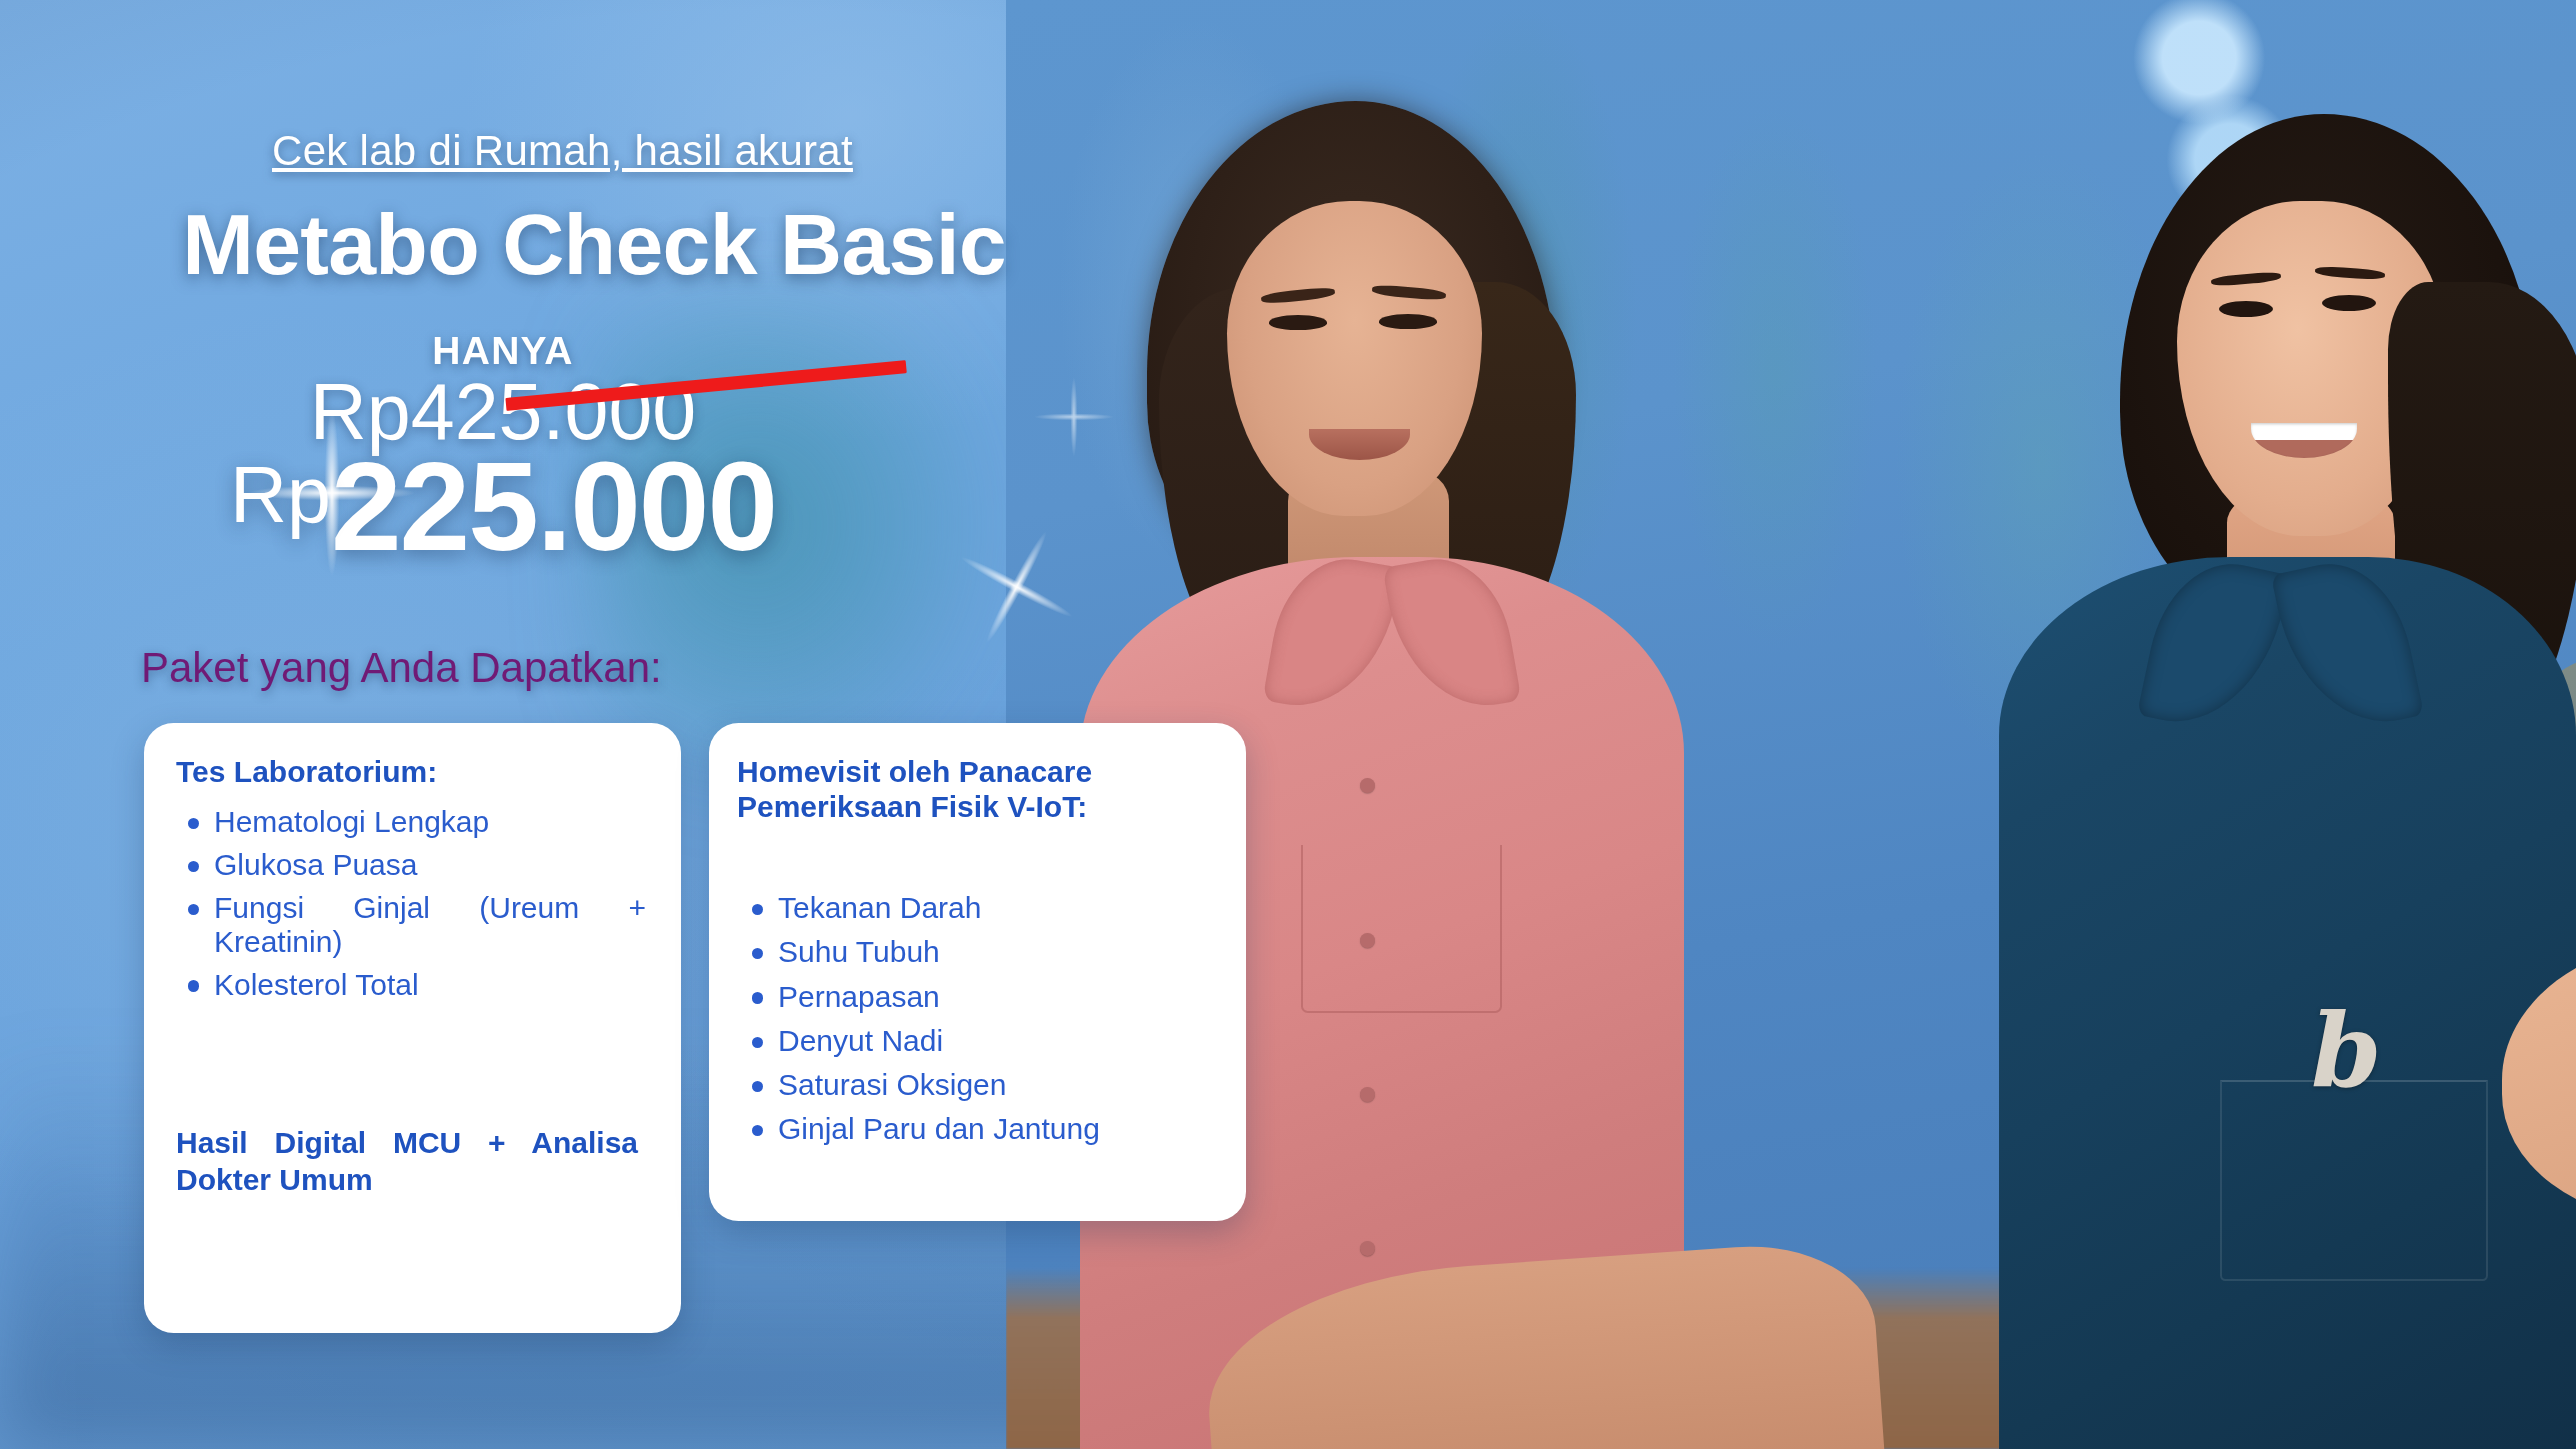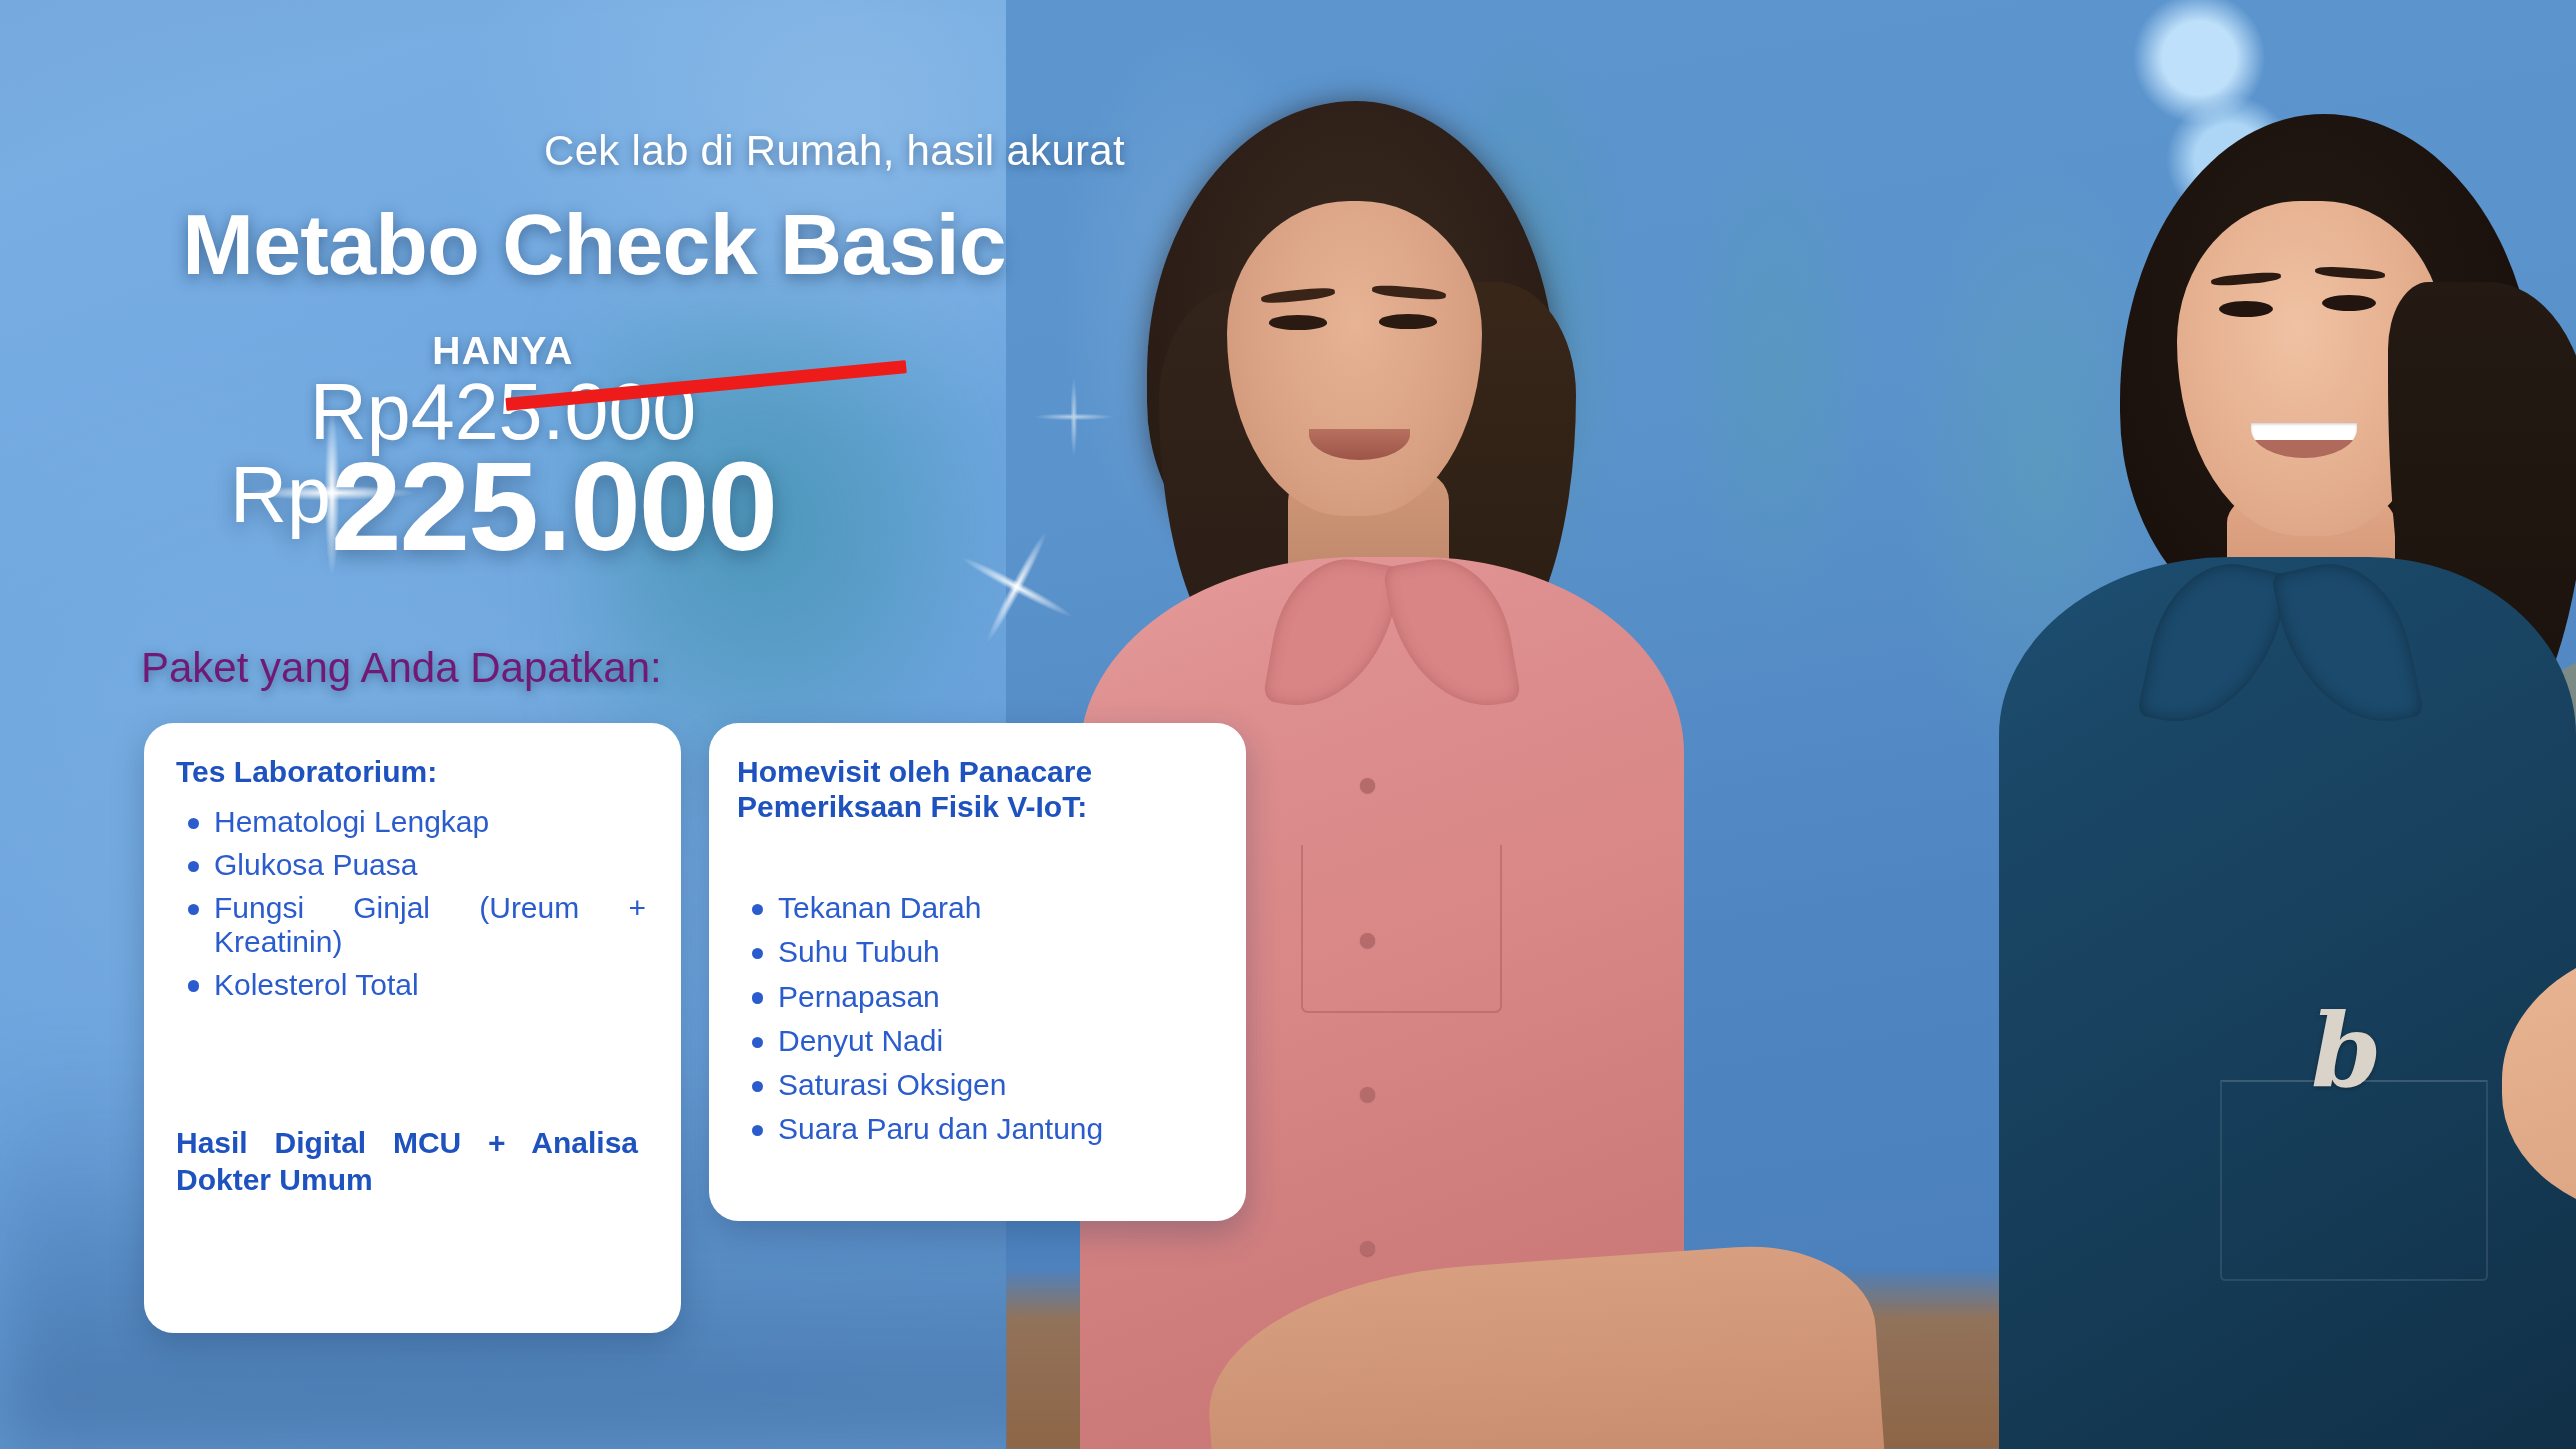--- a/index.html
+++ b/index.html
@@ -184,23 +184,24 @@
     text-shadow:0 1.3px 4px rgba(0,0,0,.35);
   }
   .n-pocket {
     position:absolute; left:1214px; top:1080px; width:268px; height:201px;
     border:2.7px solid rgba(255,255,255,.10); border-top:2.7px solid rgba(255,255,255,.16);
     border-radius:0 0 5.4px 5.4px;
   }
 
   
   #eyebrow {
-    position:absolute; left:0; top:127px; width:1125px; text-align:right;
+    position:absolute; left:0; top:127px; width:1125px; text-align:center;
     font-size:42px; font-weight:400; color:#fff; letter-spacing:0.3px;
     text-shadow: 0 2.7px 9.4px rgba(30,60,100,.55);
+    text-decoration: underline;
   }
   #headline {
     position:absolute; left:0; top:195px; width:1006px; text-align:right;
     font-size:86px; font-weight:700; color:#fff; letter-spacing:-0.7px;
     text-shadow: 0 4px 14.8px rgba(26,56,96,.55);
   }
   #hanya {
     position:absolute; left:0; top:329px; width:1006px; text-align:center;
     font-size:39px; font-weight:700; color:#fff; letter-spacing:1.3px;
     text-shadow: 0 2.7px 9.4px rgba(30,60,100,.5);
@@ -368,16 +369,16 @@
   <div class="card-title">
     <div>Homevisit oleh Panacare</div>
     <div>Pemeriksaan Fisik V-IoT:</div>
   </div>
   <ul id="visit-list">
     <li>Tekanan Darah</li>
     <li>Suhu Tubuh</li>
     <li>Pernapasan</li>
     <li>Denyut Nadi</li>
     <li>Saturasi Oksigen</li>
-    <li>Suara Paru dan Jantung</li>
+    <li>Ginjal Paru dan Jantung</li>
   </ul>
 </div>
 
 
 </body></html>

